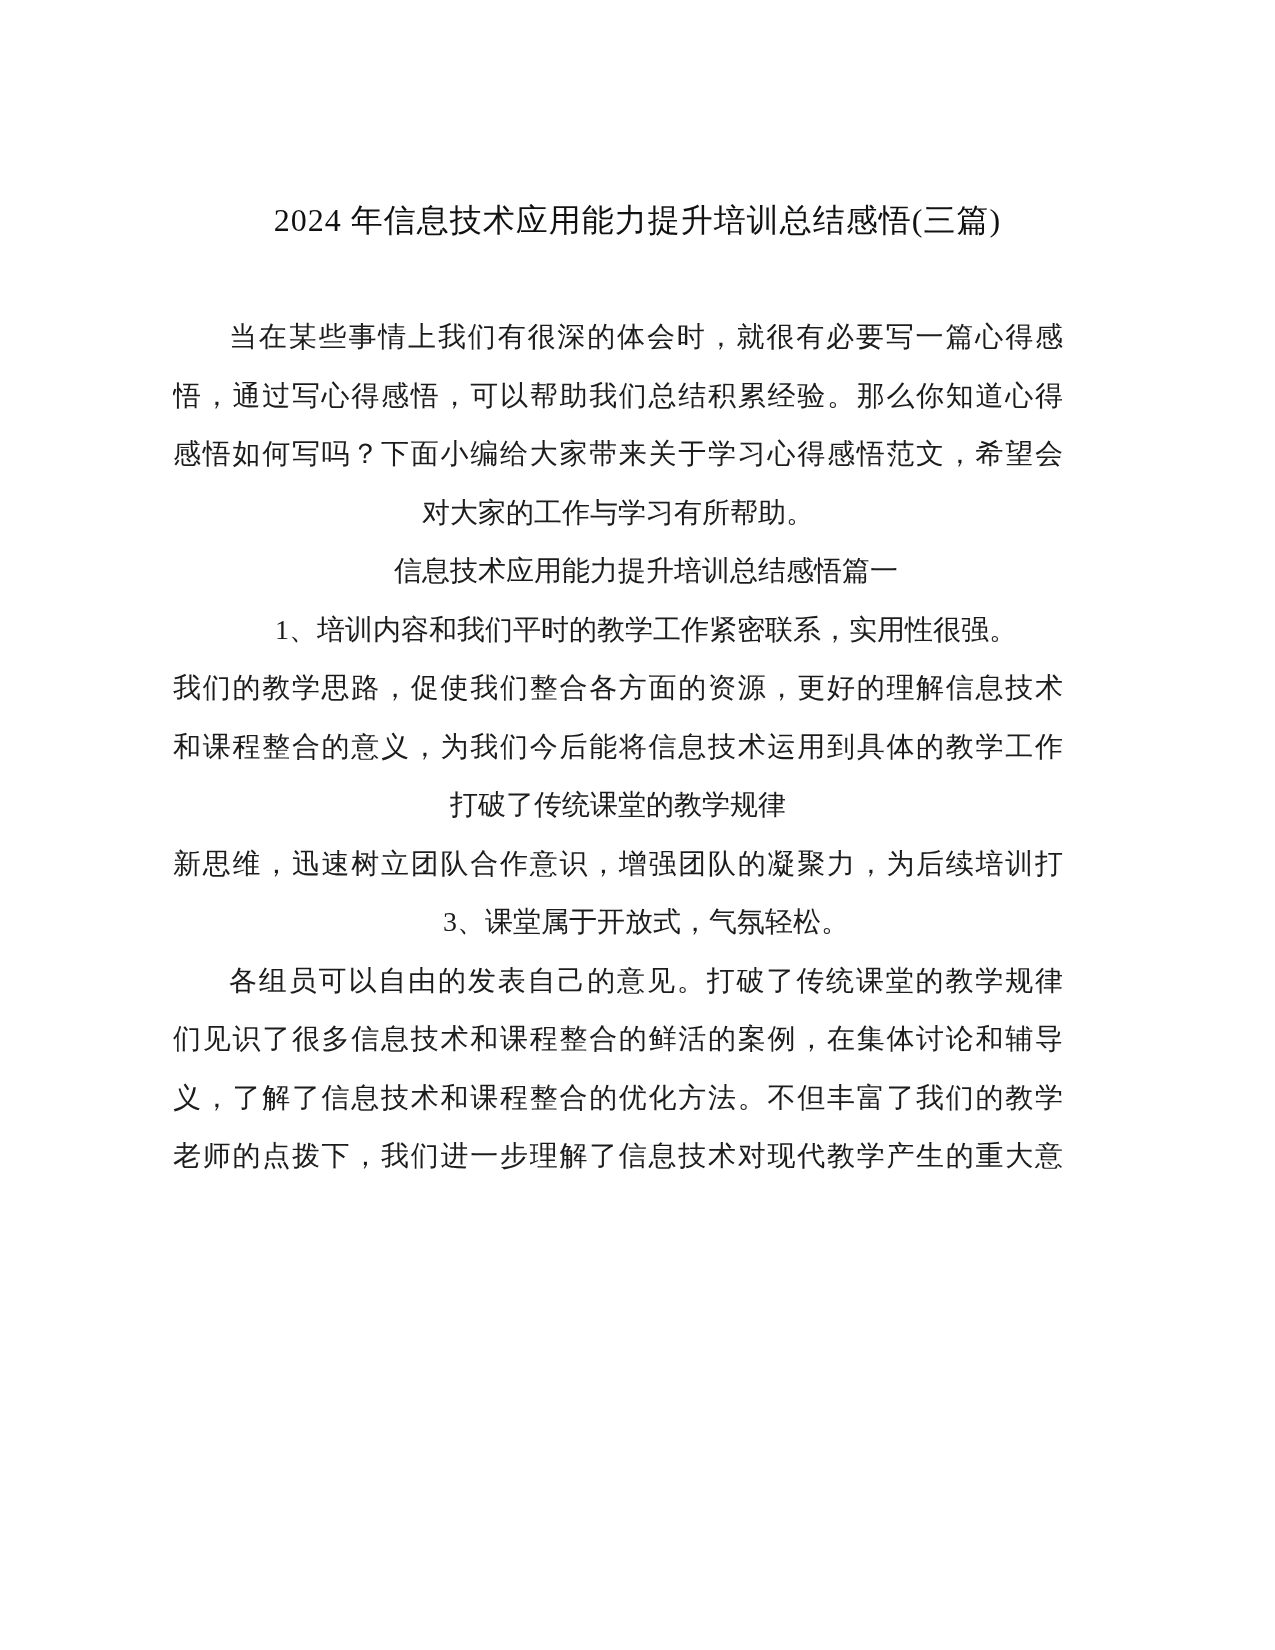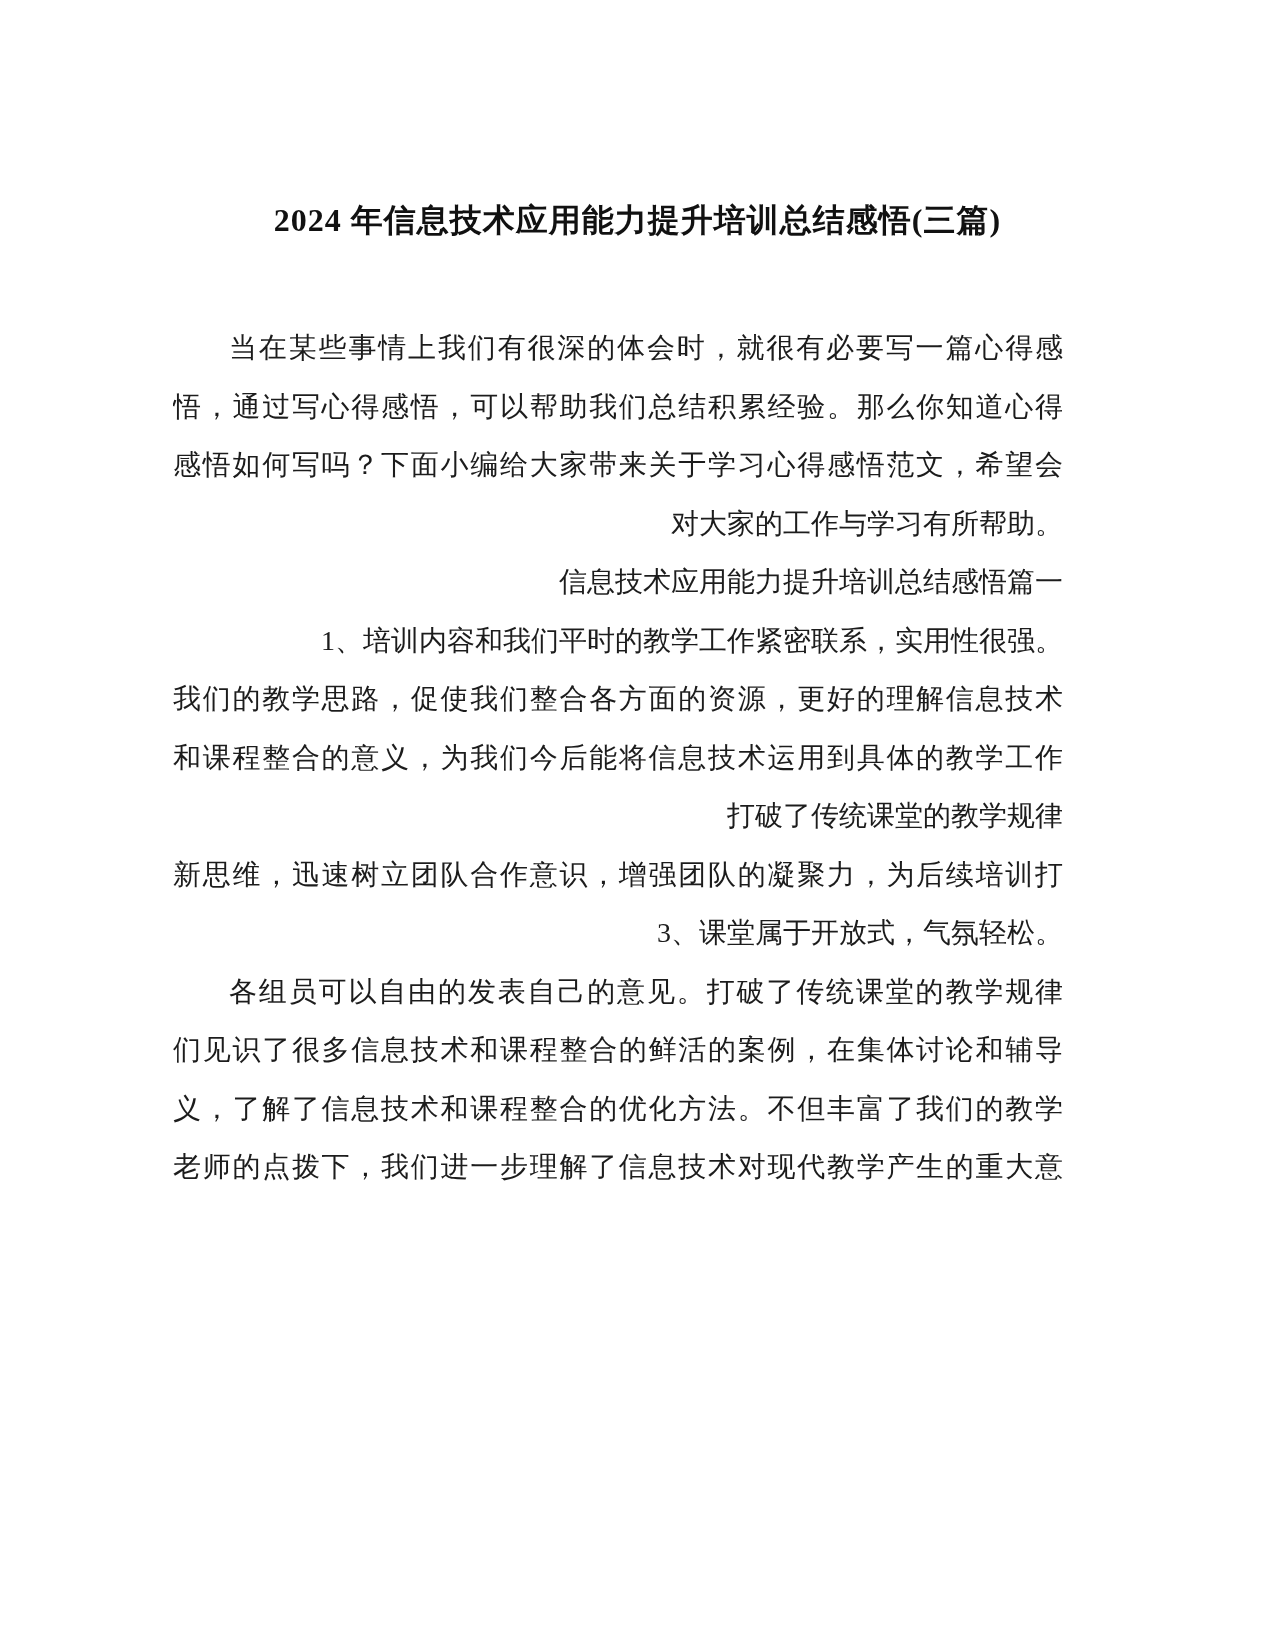--- a/index.html
+++ b/index.html
@@ -17,38 +17,38 @@
     color: #1c1c1c;
   }
   .doc-title {
     position: absolute;
     top: 198px;
     left: 0;
     width: 1275px;
     text-align: center;
     font-size: 32px;
     line-height: 44px;
-    font-weight: bold;
+    font-weight: normal;
     color: #111111;
     letter-spacing: 1px;
     white-space: nowrap;
   }
   .doc-body {
     position: absolute;
     left: 173px;
-    top: 319px;
+    top: 308px;
     width: 890px;
   }
   .line {
     display: block;
     width: 890px;
     height: 58.5px;
     line-height: 58.5px;
     font-size: 28px;
-    text-align: right;
+    text-align: center;
     overflow: hidden;
     box-sizing: border-box;
   }
   .line.indent {
     padding-left: 56px;
   }
   .line.justify {
     text-align: justify;
     text-align-last: justify;
   }

